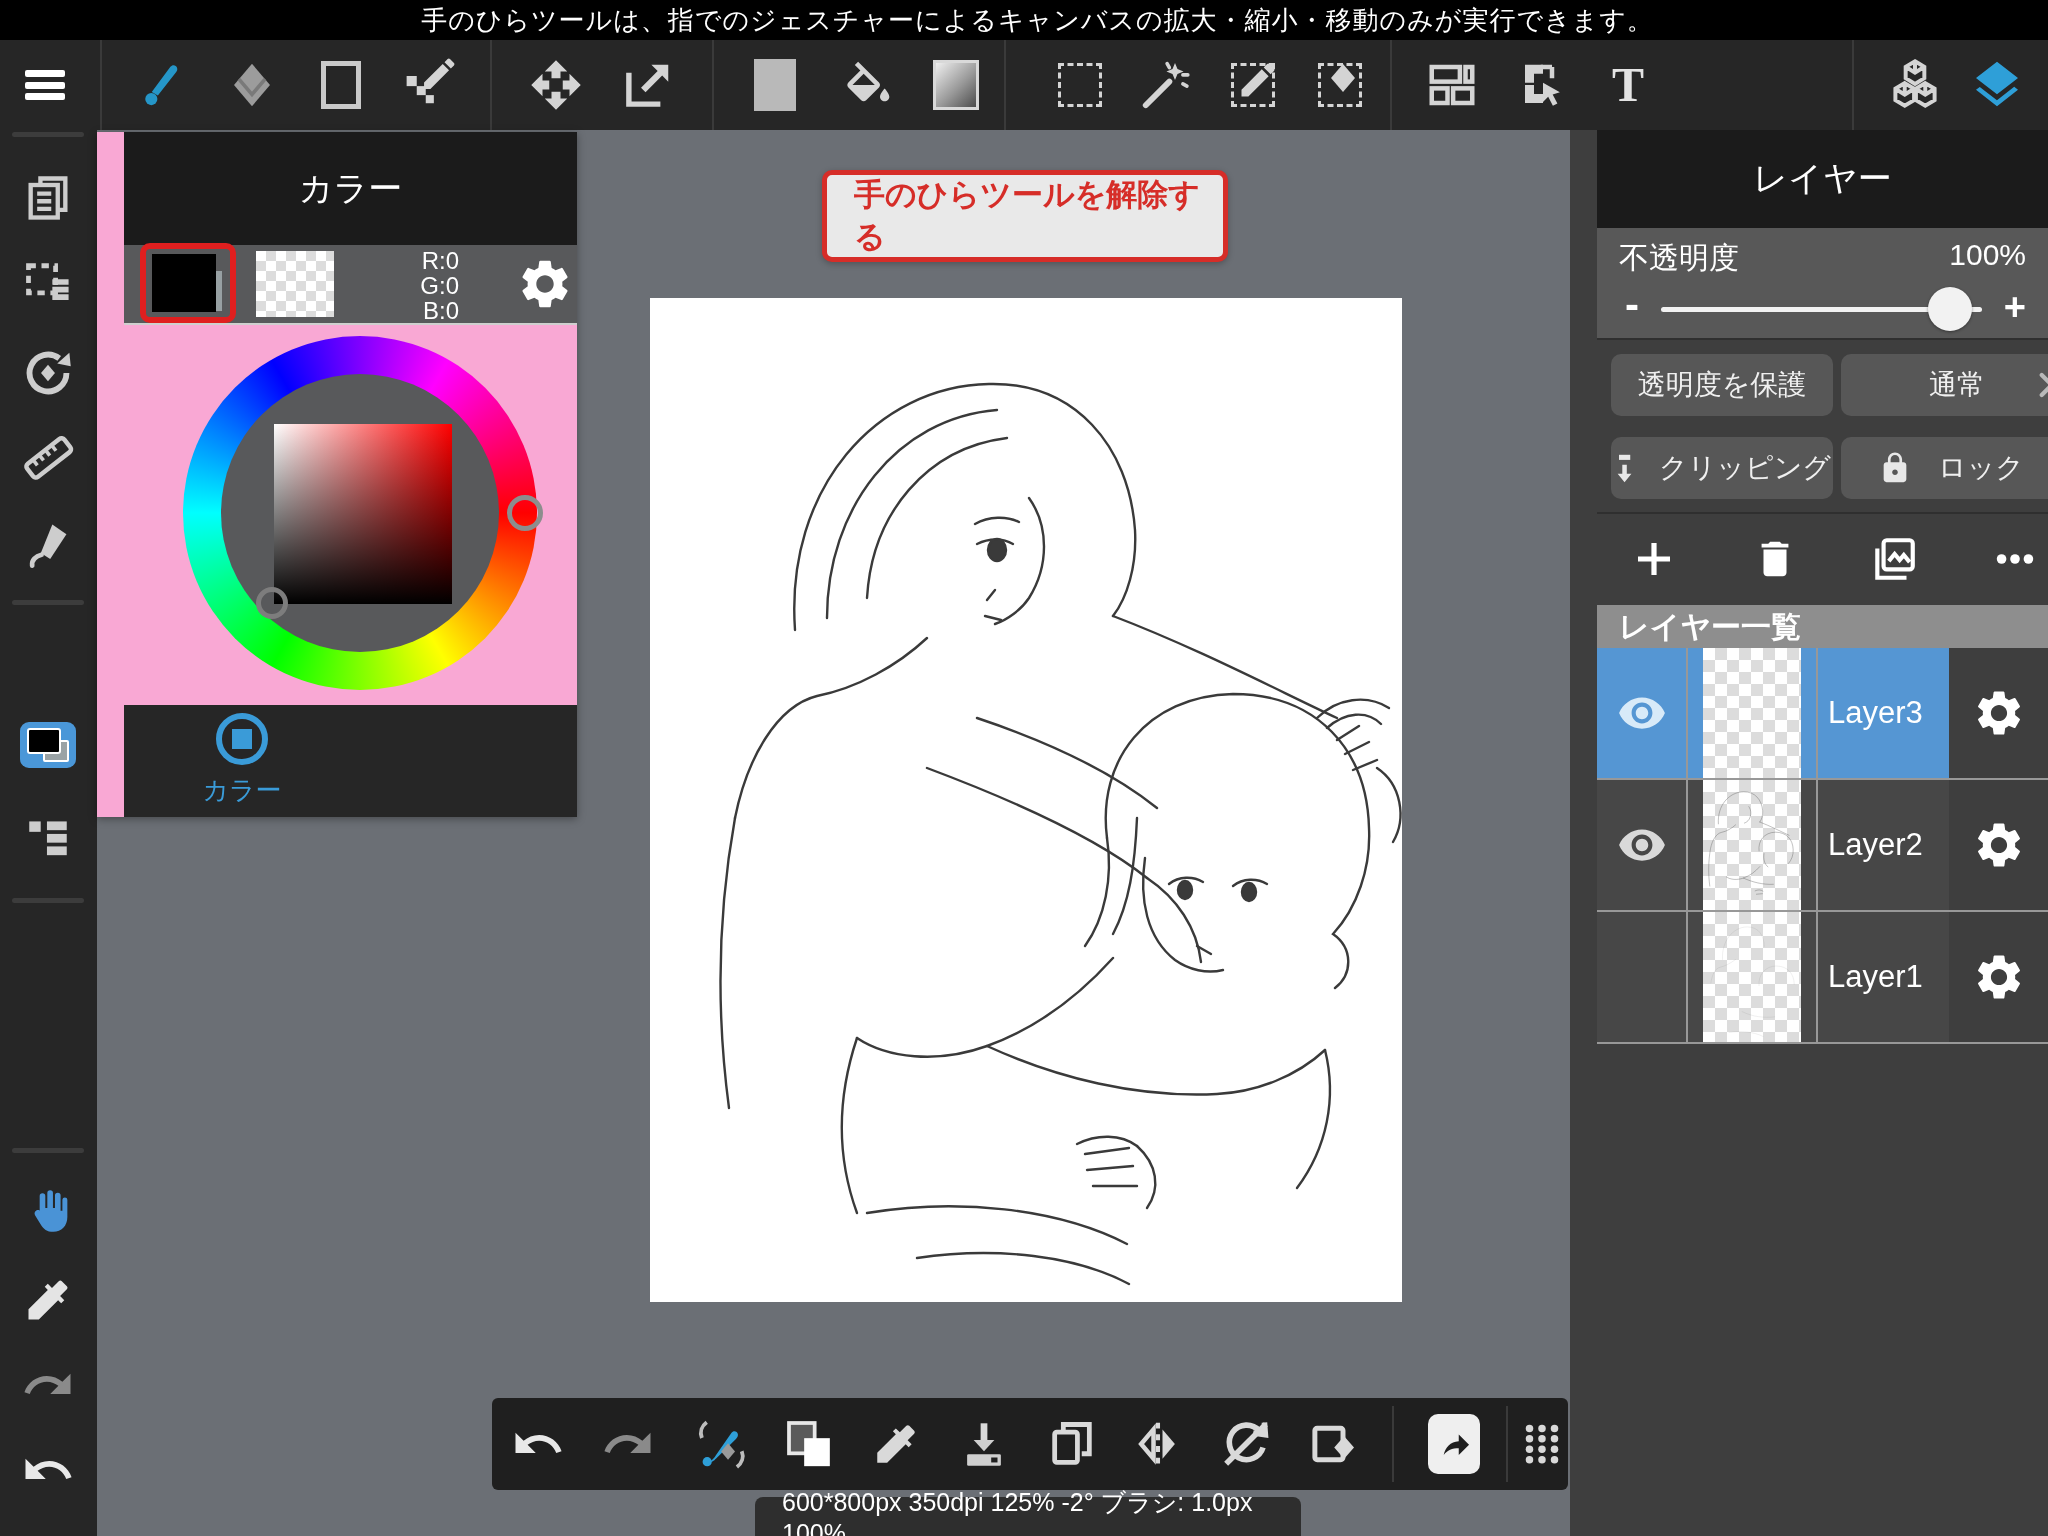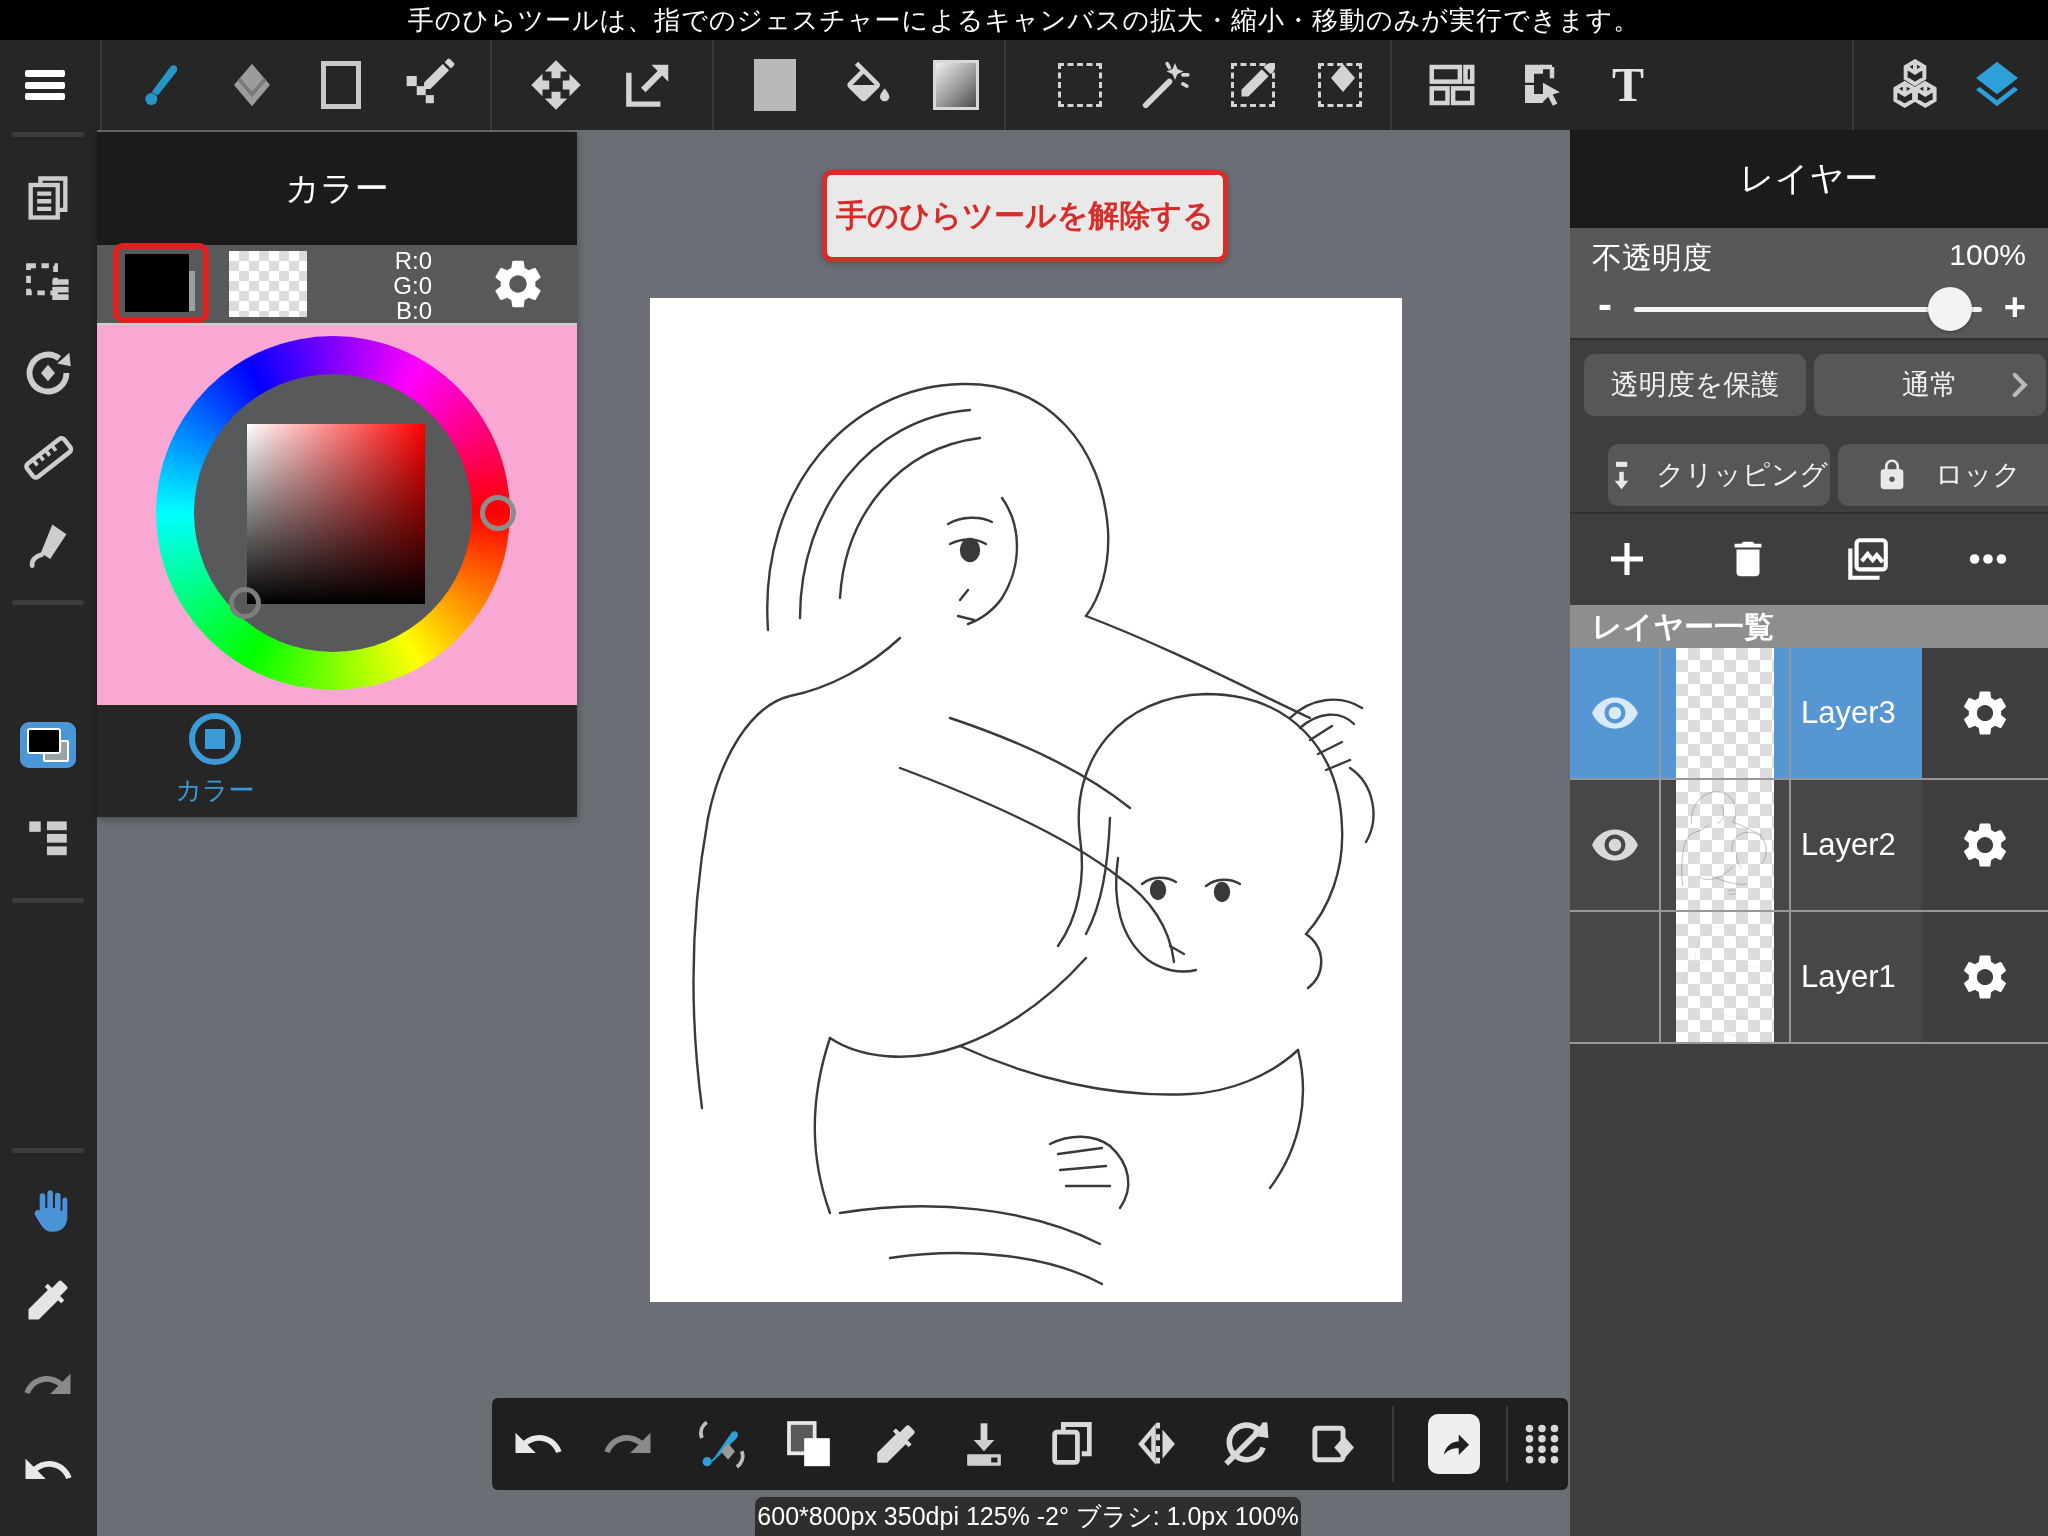--- a/index.html
+++ b/index.html
@@ -1,18 +1,18 @@
 <!DOCTYPE html>
 <html><head>
 <meta charset="utf-8">
 <style>
   * { margin:0; padding:0; box-sizing:border-box; }
   html,body { width:2048px; height:1536px; overflow:hidden; }
   body { position:relative; background:#6b6f75; font-family:"Liberation Sans",sans-serif; -webkit-font-smoothing:antialiased; }
-  .abs { position:absolute; }
+  .abs { position:absolute;padding-left:27px; }
   .ic { display:block; }
 
   
   #banner { left:0; top:0; width:2048px; height:40px; background:#000; color:#fff;
             font-size:26px; line-height:40px; text-align:center; letter-spacing:1px; }
 
   
   #toolbar { left:0; top:40px; width:2048px; height:90px; background:#262626; }
   .tb-icon { position:absolute; top:45px; transform:translate(-50%,-50%); color:#d4d4d4; cursor:pointer; }
   .vdiv { position:absolute; top:0; width:2px; height:90px; background:#3a3a3a; }
@@ -72,21 +72,21 @@
   .lp-oprow1 { display:flex; justify-content:space-between; color:#fff; font-size:30px; }
   .lp-oprow2 { position:relative; height:60px; margin-top:2px; color:#fff; }
   .minus { position:absolute; left:6px; top:6px; font-size:42px; font-weight:bold; line-height:36px; }
   .plus  { position:absolute; right:0px; top:8px; font-size:38px; font-weight:bold; line-height:36px; }
   .track { position:absolute; left:42px; right:44px; top:26px; height:5px; background:#f2f2f2; border-radius:3px; }
   .knob  { position:absolute; right:54px; top:6px; width:44px; height:44px; background:#f2f2f2; border-radius:50%; box-shadow:0 1px 3px rgba(0,0,0,.4); cursor:pointer; }
   .lp-btnrow { position:relative; height:92px; }
   .lp-btn { position:absolute; top:14px; height:62px; background:#575757; border-radius:10px; color:#f0f0f0; font-size:28px;
             display:flex; align-items:center; justify-content:center; cursor:pointer; }
   .lp-btnrow2 { height:82px; border-bottom:2px solid #2f2f2f; }
-  .lp-btnrow2 .lp-btn { top:12px;margin-left:24px; }
+  .lp-btnrow2 .lp-btn { top:5px; }
   .lp-iconrow { position:relative; height:91px; }
   .lp-tool { position:absolute; top:45px; transform:translate(-50%,-50%); color:#fff; cursor:pointer; }
   .lp-listheader { height:43px; background:#8e8e8e; color:#fff; font-size:30px; font-weight:bold; line-height:43px; padding-left:22px; }
   .lrow { position:relative; height:132px; border-bottom:2px solid #989898; background:#474747; }
   .lrow .eyecell  { position:absolute; left:0; top:0; width:89px; height:100%; }
   .lrow .thumbzone{ position:absolute; left:91px; top:0; width:128px; height:100%; }
   .lrow .namecell { position:absolute; left:221px; top:0; width:131px; height:100%; color:#fff; font-size:31px; display:flex; align-items:center; padding-left:10px; }
   .lrow .gearcell { position:absolute; left:352px; top:0; right:0; height:100%; background:#3e3e3e; display:flex; align-items:center; justify-content:center; }
   .lrow.sel .eyecell, .lrow.sel .thumbzone, .lrow.sel .namecell { background:#5596d3; }
   .lrow .vline { position:absolute; top:0; width:2px; height:100%; background:#989898; }

